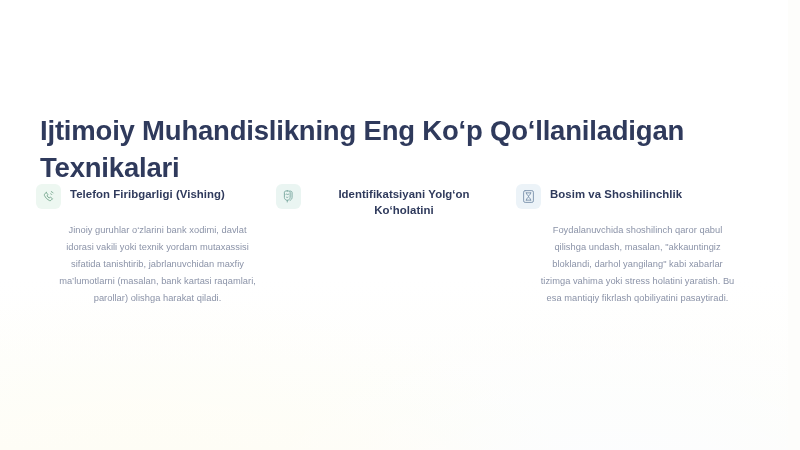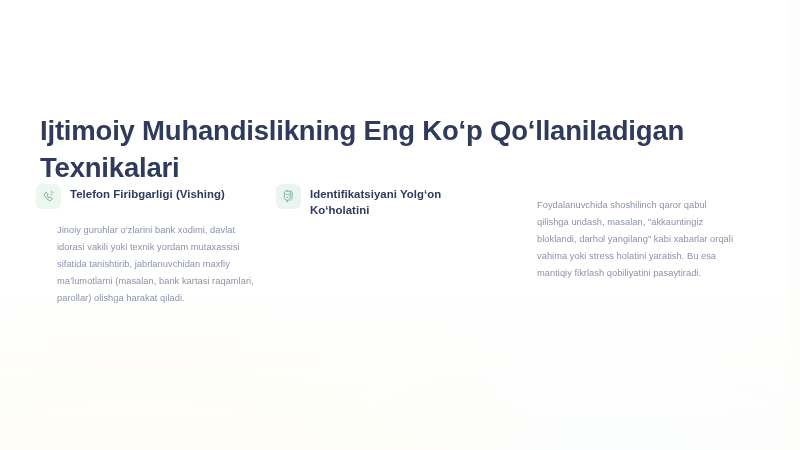--- a/index.html
+++ b/index.html
@@ -35,20 +35,21 @@
     letter-spacing: -0.2px;
     color: #2f3a5c;
   }
   .columns {
     position: absolute;
     left: 36px;
     top: 184px;
     width: 730px;
     display: flex;
     gap: 0px;
+    text-align: center;
   }
   .col {
     width: 240px;
     box-sizing: border-box;
     padding-right: 18px;
   }
   .col-head {
     display: flex;
     align-items: flex-start;
     gap: 9px;
@@ -122,17 +123,29 @@
             <path d="M10.6 8.4c.5-.4 1.2-.4 1.7 0"></path>
             <path d="M8.8 13.2c.7.5 1.7.5 2.4 0"></path>
             <path d="M10 18.1v2.7"></path>
           </svg>
         </span>
         <div class="col-title">Identifikatsiyani Yolg‘on Ko‘holatini</div>
       </div>
     </div>
 
     <div class="col">
-      <p class="col-body">Foydalanuvchida shoshilinch qaror qabul qilishga undash, masalan, "akkauntingiz bloklandi, darhol yangilang" kabi xabarlar orqali vahima yoki stress holatini yaratish. Bu esa mantiqiy fikrlash qobiliyatini pasaytiradi.</p>
+      <div class="col-head">
+        <span class="icon-badge blue">
+          <svg viewBox="0 0 24 24" fill="none" stroke="#7d93ad" stroke-width="1.5" stroke-linecap="round" stroke-linejoin="round" aria-hidden="true">
+            <rect x="4.2" y="2.6" width="15.6" height="18.8" rx="2.4"></rect>
+            <path d="M8.4 6.2h7.2"></path>
+            <path d="M8.4 17.8h7.2"></path>
+            <path d="M15.6 6.2c0 3-3.6 4.2-3.6 5.8s3.6 2.8 3.6 5.8"></path>
+            <path d="M8.4 6.2c0 3 3.6 4.2 3.6 5.8s-3.6 2.8-3.6 5.8"></path>
+          </svg>
+        </span>
+        <div class="col-title">Bosim va Shoshilinchlik</div>
+      </div>
+      <p class="col-body">Foydalanuvchida shoshilinch qaror qabul qilishga undash, masalan, "akkauntingiz bloklandi, darhol yangilang" kabi xabarlar tizimga vahima yoki stress holatini yaratish. Bu esa mantiqiy fikrlash qobiliyatini pasaytiradi.</p>
     </div>
 
   </div>
 </div>
 
 </body></html>

